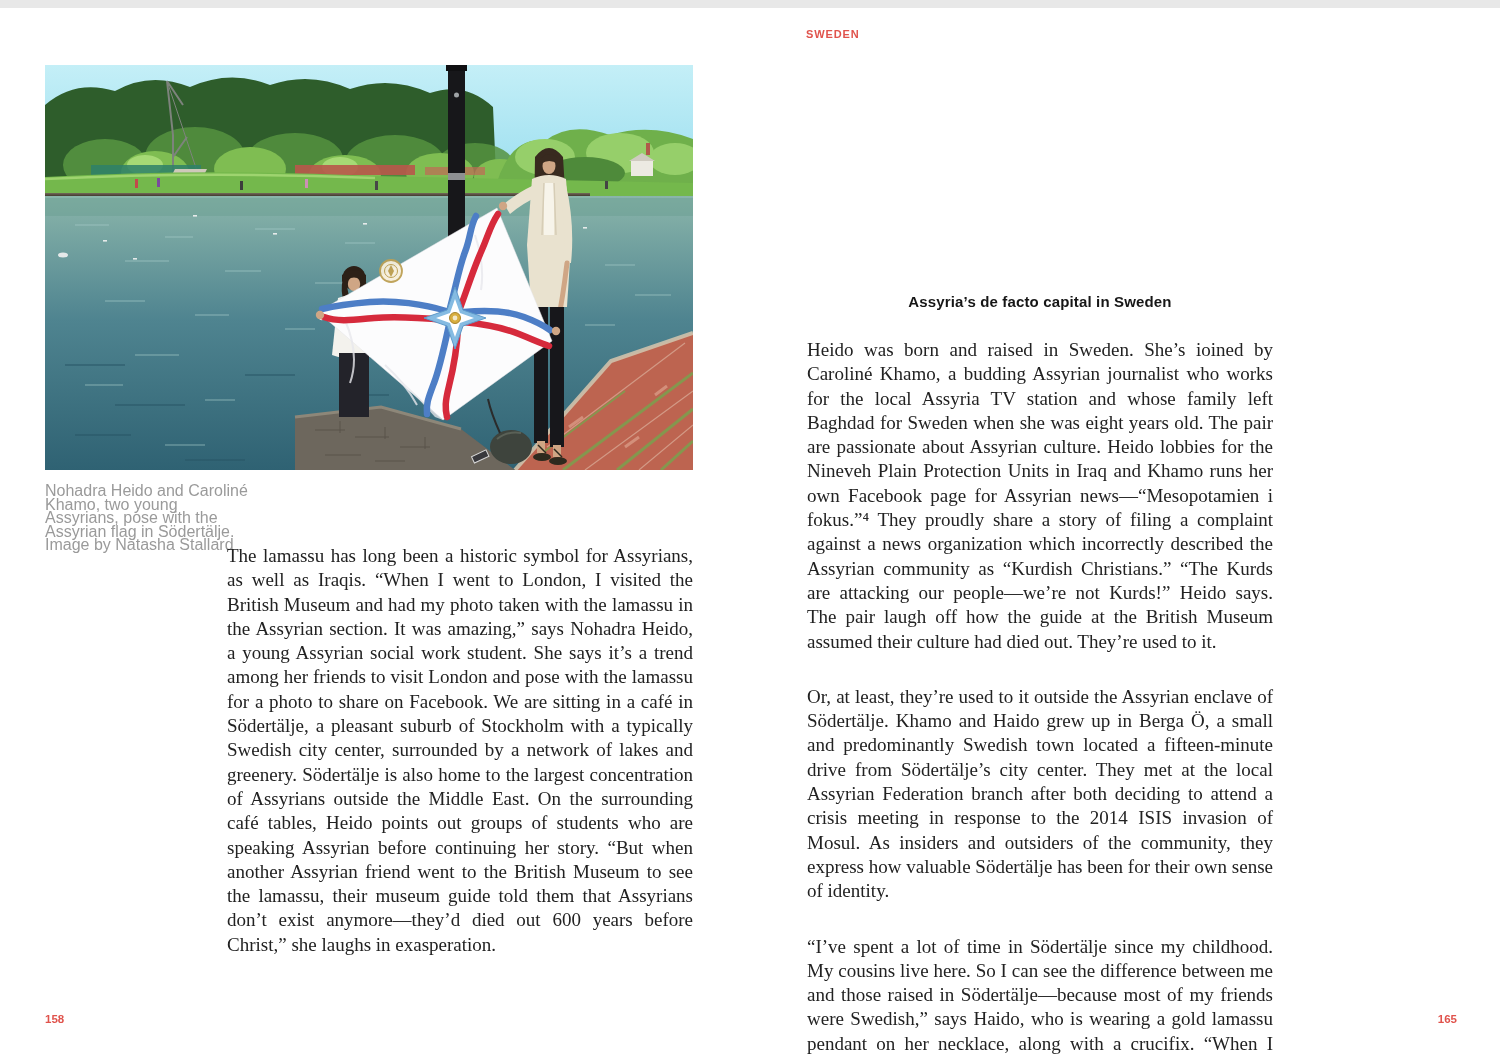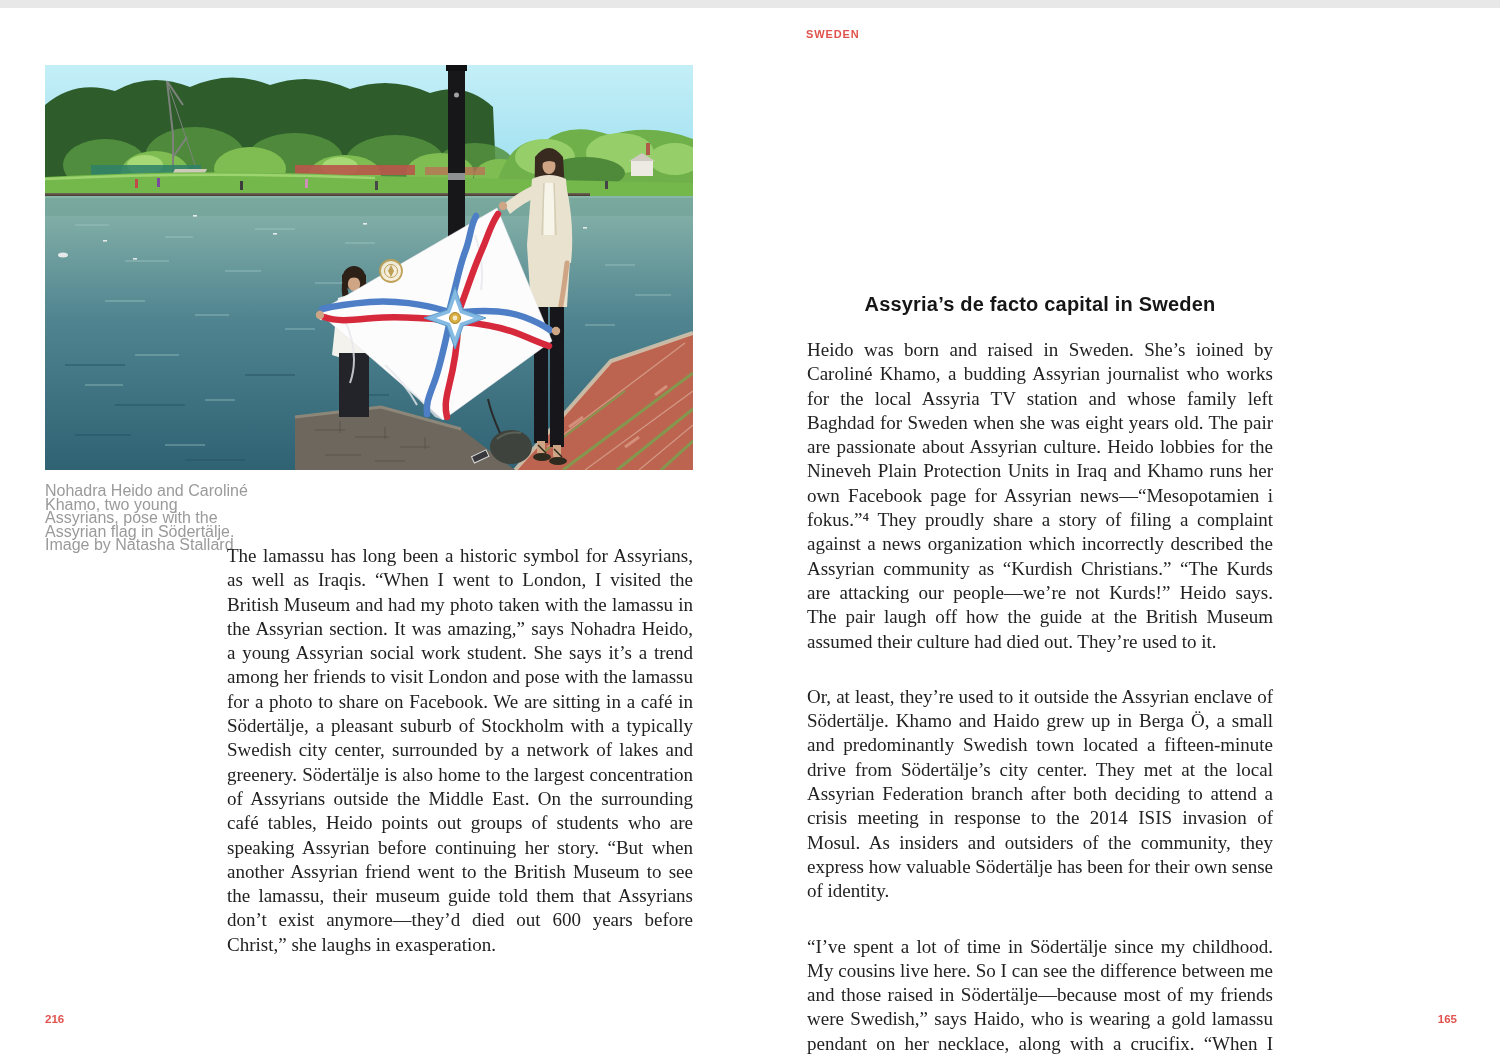--- a/index.html
+++ b/index.html
@@ -26,21 +26,21 @@
     position:absolute;width:466px;
     font-size:19px;line-height:24.3px;text-align:justify;color:#222;
   }
   .body-col p{margin:0;}
   #left-body{left:227px;top:536px;}
   #left-body p{margin-bottom:24px;}
   #right-body{left:807px;top:330px;}
   #right-body p{margin-bottom:31px;}
   .heading{
     position:absolute;left:807px;top:285px;width:466px;text-align:center;
-    font-family:"Liberation Sans", sans-serif;font-weight:700;font-size:20px;
+    font-family:"Liberation Sans", sans-serif;font-weight:700;font-size:15px;
     letter-spacing:0.01em;color:#161616;
   }
   .pagenum{
     position:absolute;top:1005px;
     font-family:"Liberation Sans", sans-serif;font-size:11.5px;font-weight:600;
     color:#e0534c;
   }
   #pagenum-left{left:45px;}
   #pagenum-right{right:43px;}
 </style>
@@ -273,16 +273,16 @@
     <p>The lamassu has long been a historic symbol for Assyrians, as well as Iraqis. “When I went to London, I visited the British Museum and had my photo taken with the lamassu in the Assyrian section. It was amazing,” says Nohadra Heido, a young Assyrian social work student. She says it’s a trend among her friends to visit London and pose with the lamassu for a photo to share on Facebook. We are sitting in a café in Södertälje, a pleasant suburb of Stockholm with a typically Swedish city center, surrounded by a network of lakes and greenery. Södertälje is also home to the largest concentration of Assyrians outside the Middle East. On the surrounding café tables, Heido points out groups of students who are speaking Assyrian before continuing her story. “But when another Assyrian friend went to the British Museum to see the lamassu, their museum guide told them that Assyrians don’t exist anymore—they’d died out 600 years before Christ,” she laughs in exasperation.</p>
   </div>
 
   <div class="heading">Assyria’s de facto capital in Sweden</div>
   <div class="body-col" id="right-body">
     <p>Heido was born and raised in Sweden. She’s ioined by Caroliné Khamo, a budding Assyrian journalist who works for the local Assyria TV station and whose family left Baghdad for Sweden when she was eight years old. The pair are passionate about Assyrian culture. Heido lobbies for the Nineveh Plain Protection Units in Iraq and Khamo runs her own Facebook page for Assyrian news—“Mesopotamien i fokus.”⁴ They proudly share a story of filing a complaint against a news organization which incorrectly described the Assyrian community as “Kurdish Christians.” “The Kurds are attacking our people—we’re not Kurds!” Heido says. The pair laugh off how the guide at the British Museum assumed their culture had died out. They’re used to it.</p>
     <p>Or, at least, they’re used to it outside the Assyrian enclave of Södertälje. Khamo and Haido grew up in Berga Ö, a small and predominantly Swedish town located a fifteen-minute drive from Södertälje’s city center. They met at the local Assyrian Federation branch after both deciding to attend a crisis meeting in response to the 2014 ISIS invasion of Mosul. As insiders and outsiders of the community, they express how valuable Södertälje has been for their own sense of identity.</p>
     <p>“I’ve spent a lot of time in Södertälje since my childhood. My cousins live here. So I can see the difference between me and those raised in Södertälje—because most of my friends were Swedish,” says Haido, who is wearing a gold lamassu pendant on her necklace, along with a crucifix. “When I came to Södertälje I would see young people speaking Assyrian to each other. They had</p>
   </div>
 
-  <div class="pagenum" id="pagenum-left">216</div>
+  <div class="pagenum" id="pagenum-left">158</div>
   <div class="pagenum" id="pagenum-right">165</div>
 
 </div>
 
 </body></html>

